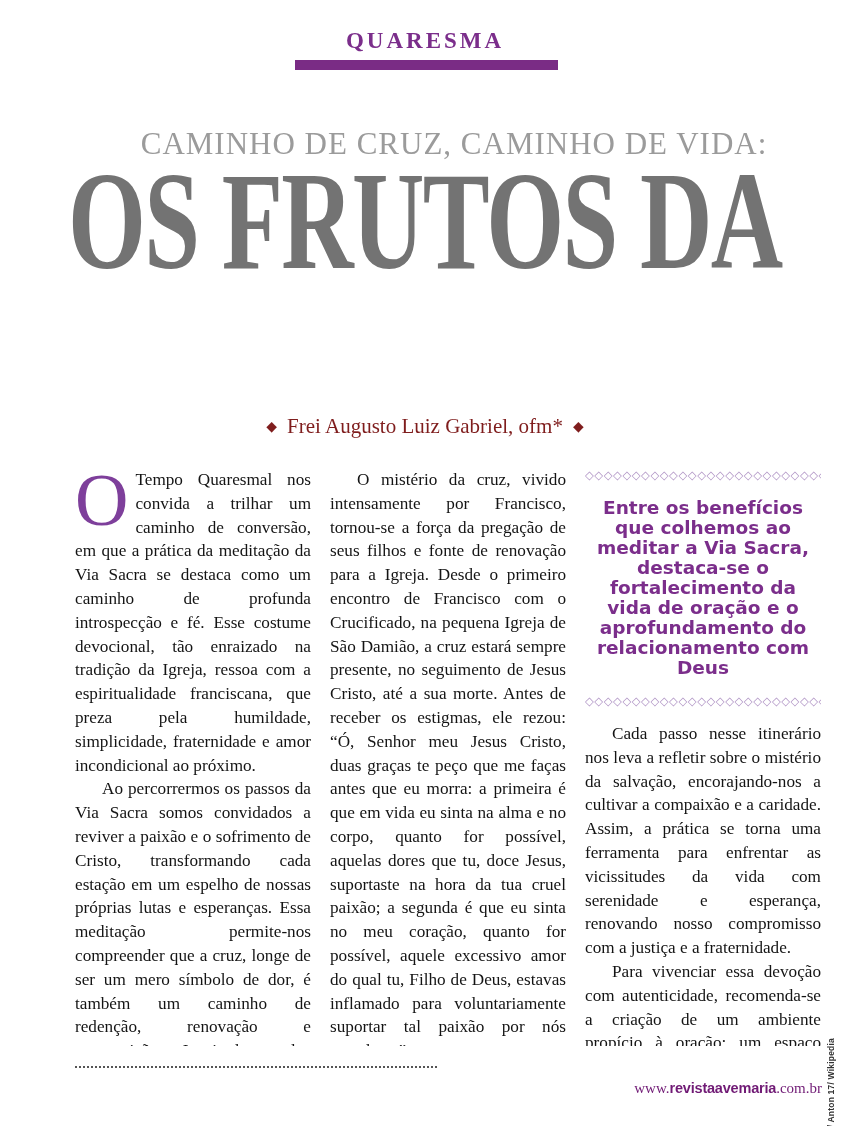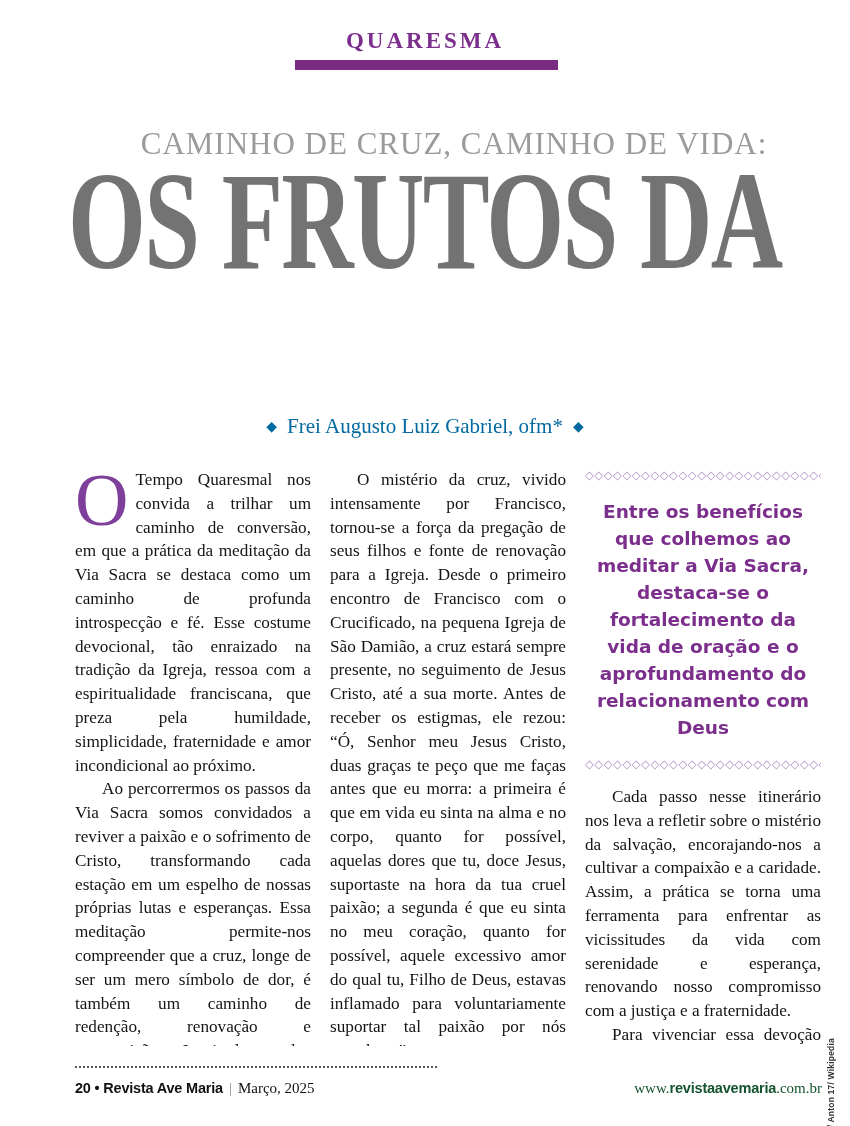--- a/index.html
+++ b/index.html
@@ -60,21 +60,21 @@
     transform-origin: center;
     white-space: nowrap;
   }
 
   
   .byline {
     position: absolute;
     top: 414px; left: 0; width: 100%;
     text-align: center;
     font-size: 21px;
-    color: #0369a1;
+    color: #7f1d1d;
   }
   .byline .diamond {
     font-family: "DejaVu Sans", sans-serif;
     font-size: 14px;
     vertical-align: 2px;
     padding: 0 10px;
   }
 
   
   .columns {
@@ -119,21 +119,21 @@
     line-height: 14px;
     text-indent: 0 !important;
   }
   .quote-text {
     margin: 16px 0;
     padding: 0 8px;
     text-align: center;
     font-family: "DejaVu Sans", sans-serif;
     font-weight: 700;
     font-size: 18.5px;
-    line-height: 27px;
+    line-height: 20px;
     color: #7b2e8b;
     text-indent: 0 !important;
   }
 
   
   .footer-rule {
     position: absolute;
     top: 1066px; left: 75px;
     width: 362px;
     border-top: 2px dotted #555;
@@ -149,21 +149,21 @@
     font-family: "Liberation Sans", sans-serif;
     font-weight: 700;
     font-size: 14.5px;
     letter-spacing: -0.2px;
   }
   .footer-left .pipe { color: #8a8a8a; padding: 0 6px; }
   .footer-right {
     position: absolute;
     top: 1080px; right: 28px;
     font-size: 15px;
-    color: #14532d;
+    color: #701a75;
     white-space: nowrap;
   }
   .footer-right .site-bold {
     font-family: "Liberation Sans", sans-serif;
     font-weight: 700;
     font-size: 14.5px;
     letter-spacing: -0.2px;
   }
 
   
@@ -216,23 +216,20 @@
         <div class="diamond-row">◇◇◇◇◇◇◇◇◇◇◇◇◇◇◇◇◇◇◇◇◇◇◇◇◇◇◇◇◇◇</div>
       </aside>
       <p class="indent">Cada passo nesse itinerário nos leva a refletir sobre o mistério da salvação, encorajando-nos a cultivar a compaixão e a caridade. Assim, a prática se torna uma ferramenta para enfrentar as vicissitudes da vida com serenidade e esperança, renovando nosso compromisso com a justiça e a fraternidade.</p>
       <p class="indent">Para vivenciar essa devoção com autenticidade, recomenda-se a criação de um ambiente propício à oração: um espaço silencioso, onde a alma possa encontrar re-</p>
     </div>
 
   </main>
 
   <div class="footer-rule"></div>
 
-  <div class="footer-left">
-    <span class="mag">20 • Revista Ave Maria</span><span class="pipe">|</span><span>Março, 2025</span>
-  </div>
 
   <div class="footer-right">
     <span>www.</span><span class="site-bold">revistaavemaria</span><span>.com.br</span>
   </div>
 
   <div class="credit">Imagem: 4ª Estação: Jesus encontra sua Mãe / Anton 17/ Wikipedia</div>
 
 </div>
 
 </body></html>

